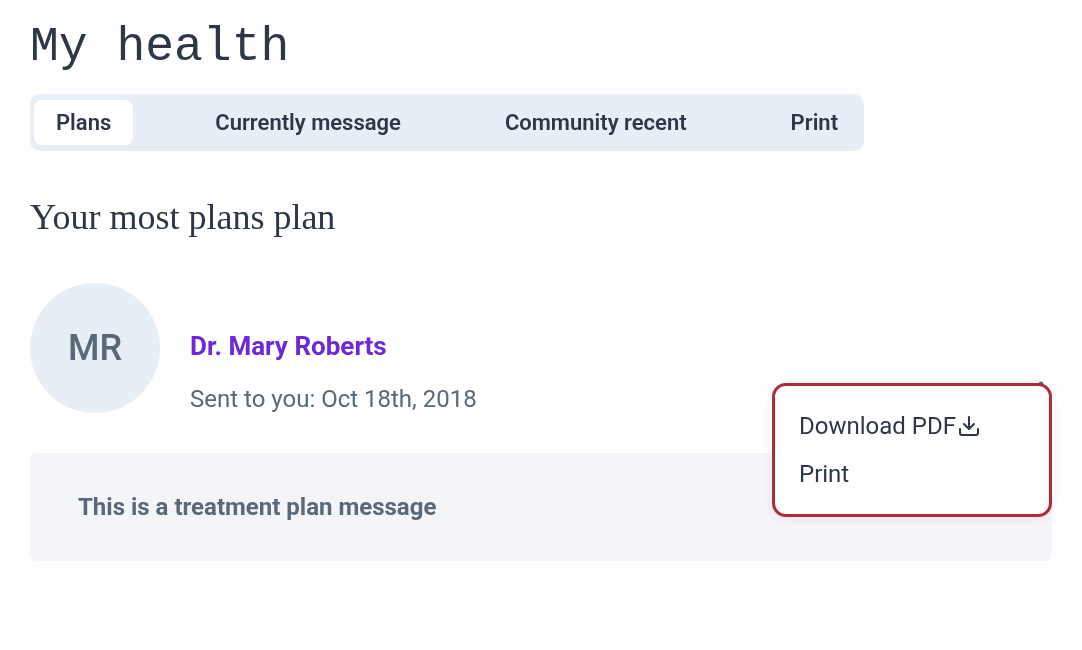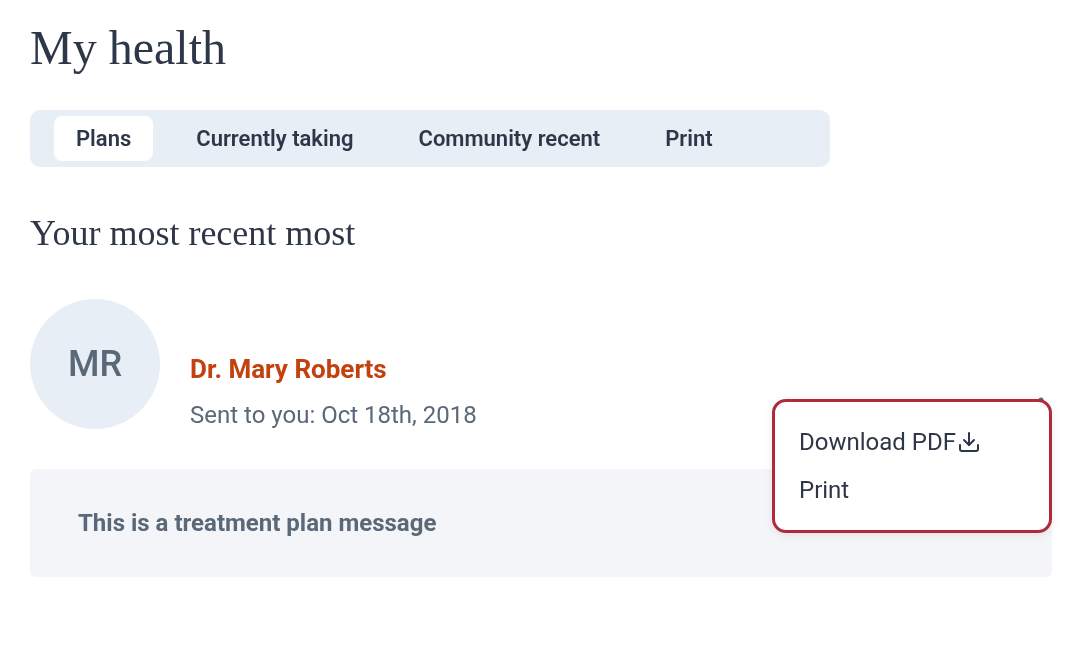--- a/index.html
+++ b/index.html
@@ -7,33 +7,33 @@
       padding: 0;
       box-sizing: border-box;
     }
     body {
       font-family: -apple-system, BlinkMacSystemFont, 'Segoe UI', Roboto, Helvetica, Arial, sans-serif;
       background: #ffffff;
       padding: 20px 30px;
       width: 1082px;
     }
     .page-title {
-      font-family: Liberation Serif, serif;
+      font-family: Liberation Mono, monospace;
       font-size: 48px;
       font-weight: 400;
       color: #2d3748;
-      margin-bottom: 35px;
+      margin-bottom: 20px;
     }
     .tab-bar {
       display: flex;
       align-items: center;
-      gap: 21px;
+      gap: 60px;
       background: #e7eef5;
       border-radius: 10px;
-      padding: 6px 24px;
+      padding: 6px 4px;
       width: fit-content;
       min-width: 800px;
       text-align: right;
     }
     .tab-item {
       padding: 10px 22px;
       font-size: 22px;
       font-weight: 600;
       color: #2d3748;
       cursor: pointer;
@@ -68,22 +68,22 @@
       color: #5a6878;
       flex-shrink: 0;
     }
     .plan-meta {
       margin-left: 30px;
       flex-grow: 1;
     }
     .doctor-name {
       font-size: 26px;
       font-weight: 700;
-      color: #c2410c;
-      margin-bottom: 17px;
+      color: #6d28d9;
+      margin-bottom: 24px;
     }
     .sent-date {
       font-size: 24px;
       color: #5a6878;
     }
     .kebab-button {
       background: none;
       border: none;
       padding: 8px;
       cursor: pointer;
@@ -127,26 +127,26 @@
       color: #5a6878;
     }
   </style>
 </head>
 <body>
 
 <h1 class="page-title">My health</h1>
 
 <div class="tab-bar">
   <div class="tab-item active">Plans</div>
-  <div class="tab-item">Currently taking</div>
+  <div class="tab-item">Currently message</div>
   <div class="tab-item">Community recent</div>
   <div class="tab-item">Print</div>
 </div>
 
-<h2 class="section-title">Your most recent most</h2>
+<h2 class="section-title">Your most plans plan</h2>
 
 <div class="plan-header">
   <div class="avatar">MR</div>
   <div class="plan-meta">
     <div class="doctor-name">Dr. Mary Roberts</div>
     <div class="sent-date">Sent to you: Oct 18th, 2018</div>
   </div>
   <button class="kebab-button">
     <svg width="6" height="24" viewBox="0 0 6 24" fill="currentColor">
       <circle cx="3" cy="3" r="2.5"></circle>

